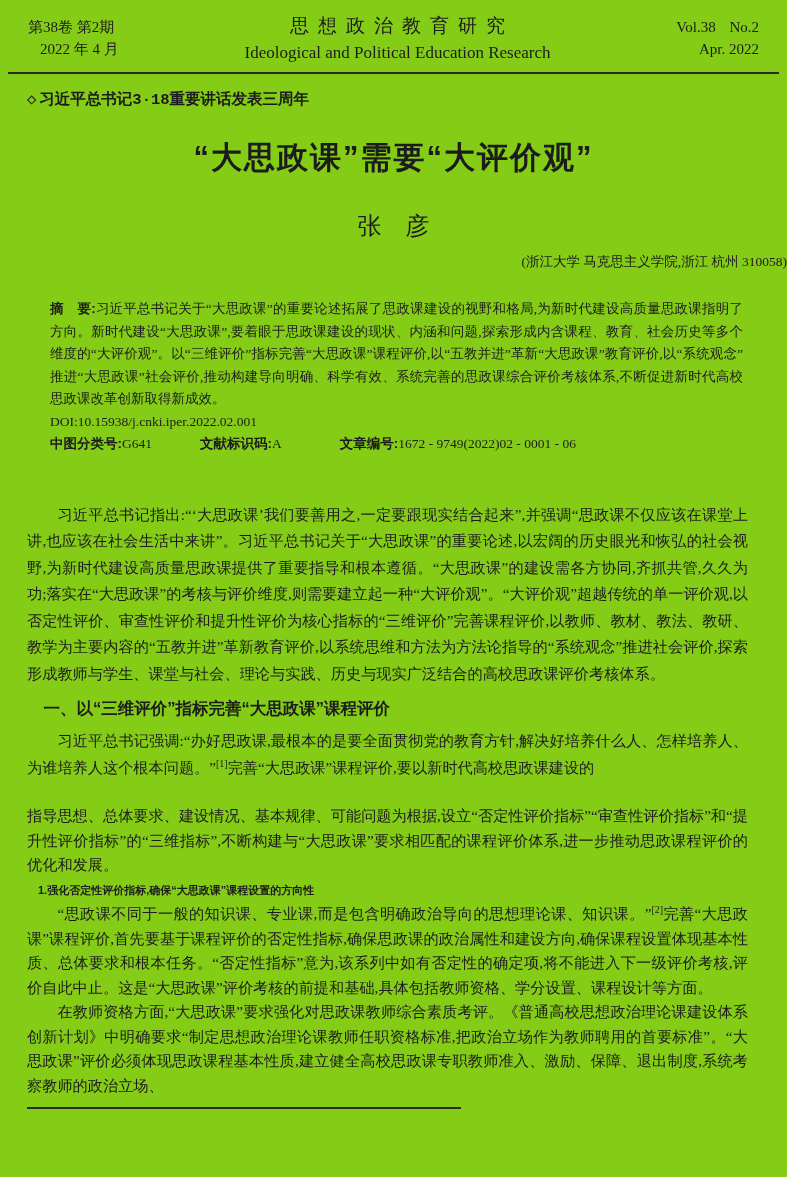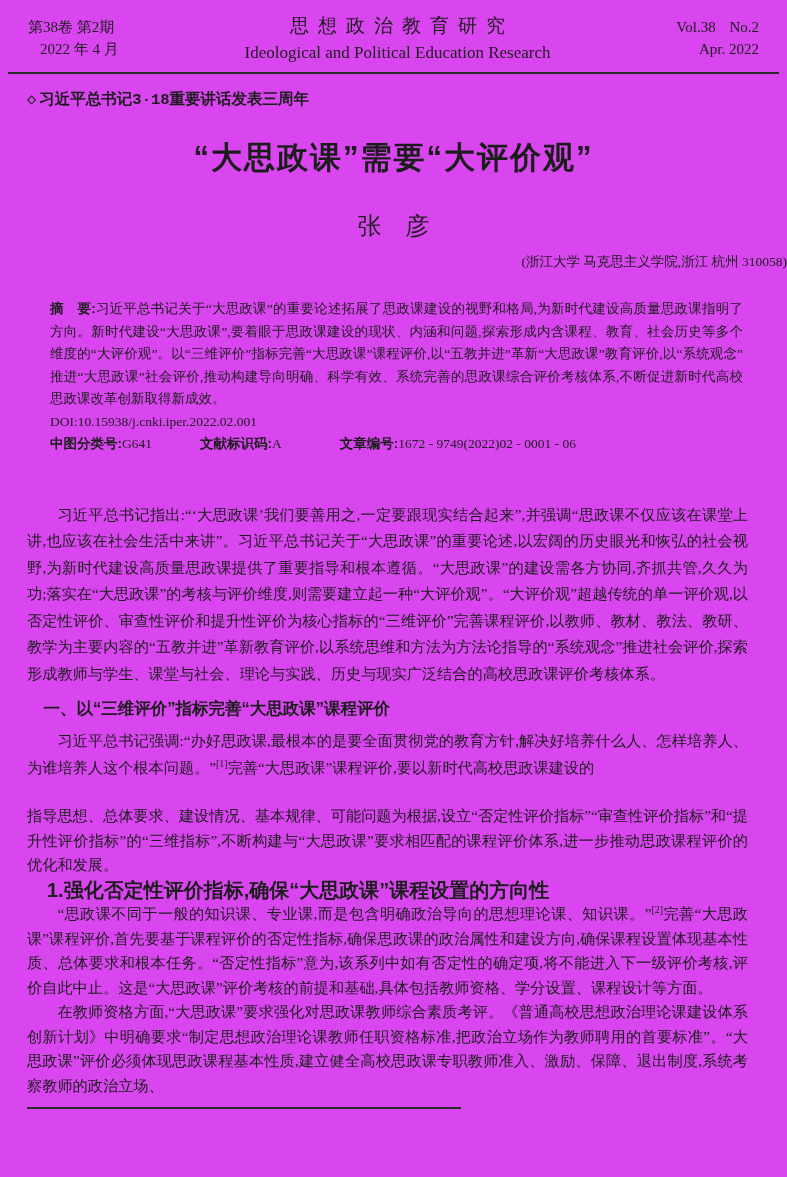--- a/index.html
+++ b/index.html
@@ -1,21 +1,21 @@
 <!DOCTYPE html>
 <html lang="zh"><head>
 <meta charset="utf-8">
 <style>
   * { margin:0; padding:0; box-sizing:border-box; }
   html,body { background:#ffffff; }
   .page {
     position:relative;
     width:787px; height:1177px;
     margin:0 auto;
-    background:#d946ef;
+    background:#84cc16;
     color:#1c1c1c;
     font-family:"Liberation Serif", serif;
     overflow:hidden;
   }
   
   .header {
     display:flex; justify-content:space-between; align-items:center;
     padding:13px 28px 9px 28px;
   }
   .h-left  { font-size:15px; line-height:22px; }
@@ -69,21 +69,21 @@
   .col-right { line-height:24.5px; }
   .col p.indent { text-indent:2em; }
   .sec-heading {
     font-family:"Liberation Sans", sans-serif;
     font-weight:bold; font-size:16.5px;
     line-height:29px; text-indent:1em;
     margin:7px 0 5px 0;
   }
   .sub-heading {
     font-family:"Liberation Sans", sans-serif;
-    font-weight:bold; font-size:20px;
+    font-weight:bold; font-size:11px;
     text-indent:1em; margin:0;
   }
   sup.ref { font-size:10px; line-height:0; vertical-align:super; }
   
   .foot-rule {
     width:434px; border-top:2px solid #2b2b2b;
     margin:9px 0 8px 27px;
   }
   .footer {
     margin:0 28px 0 27px;

